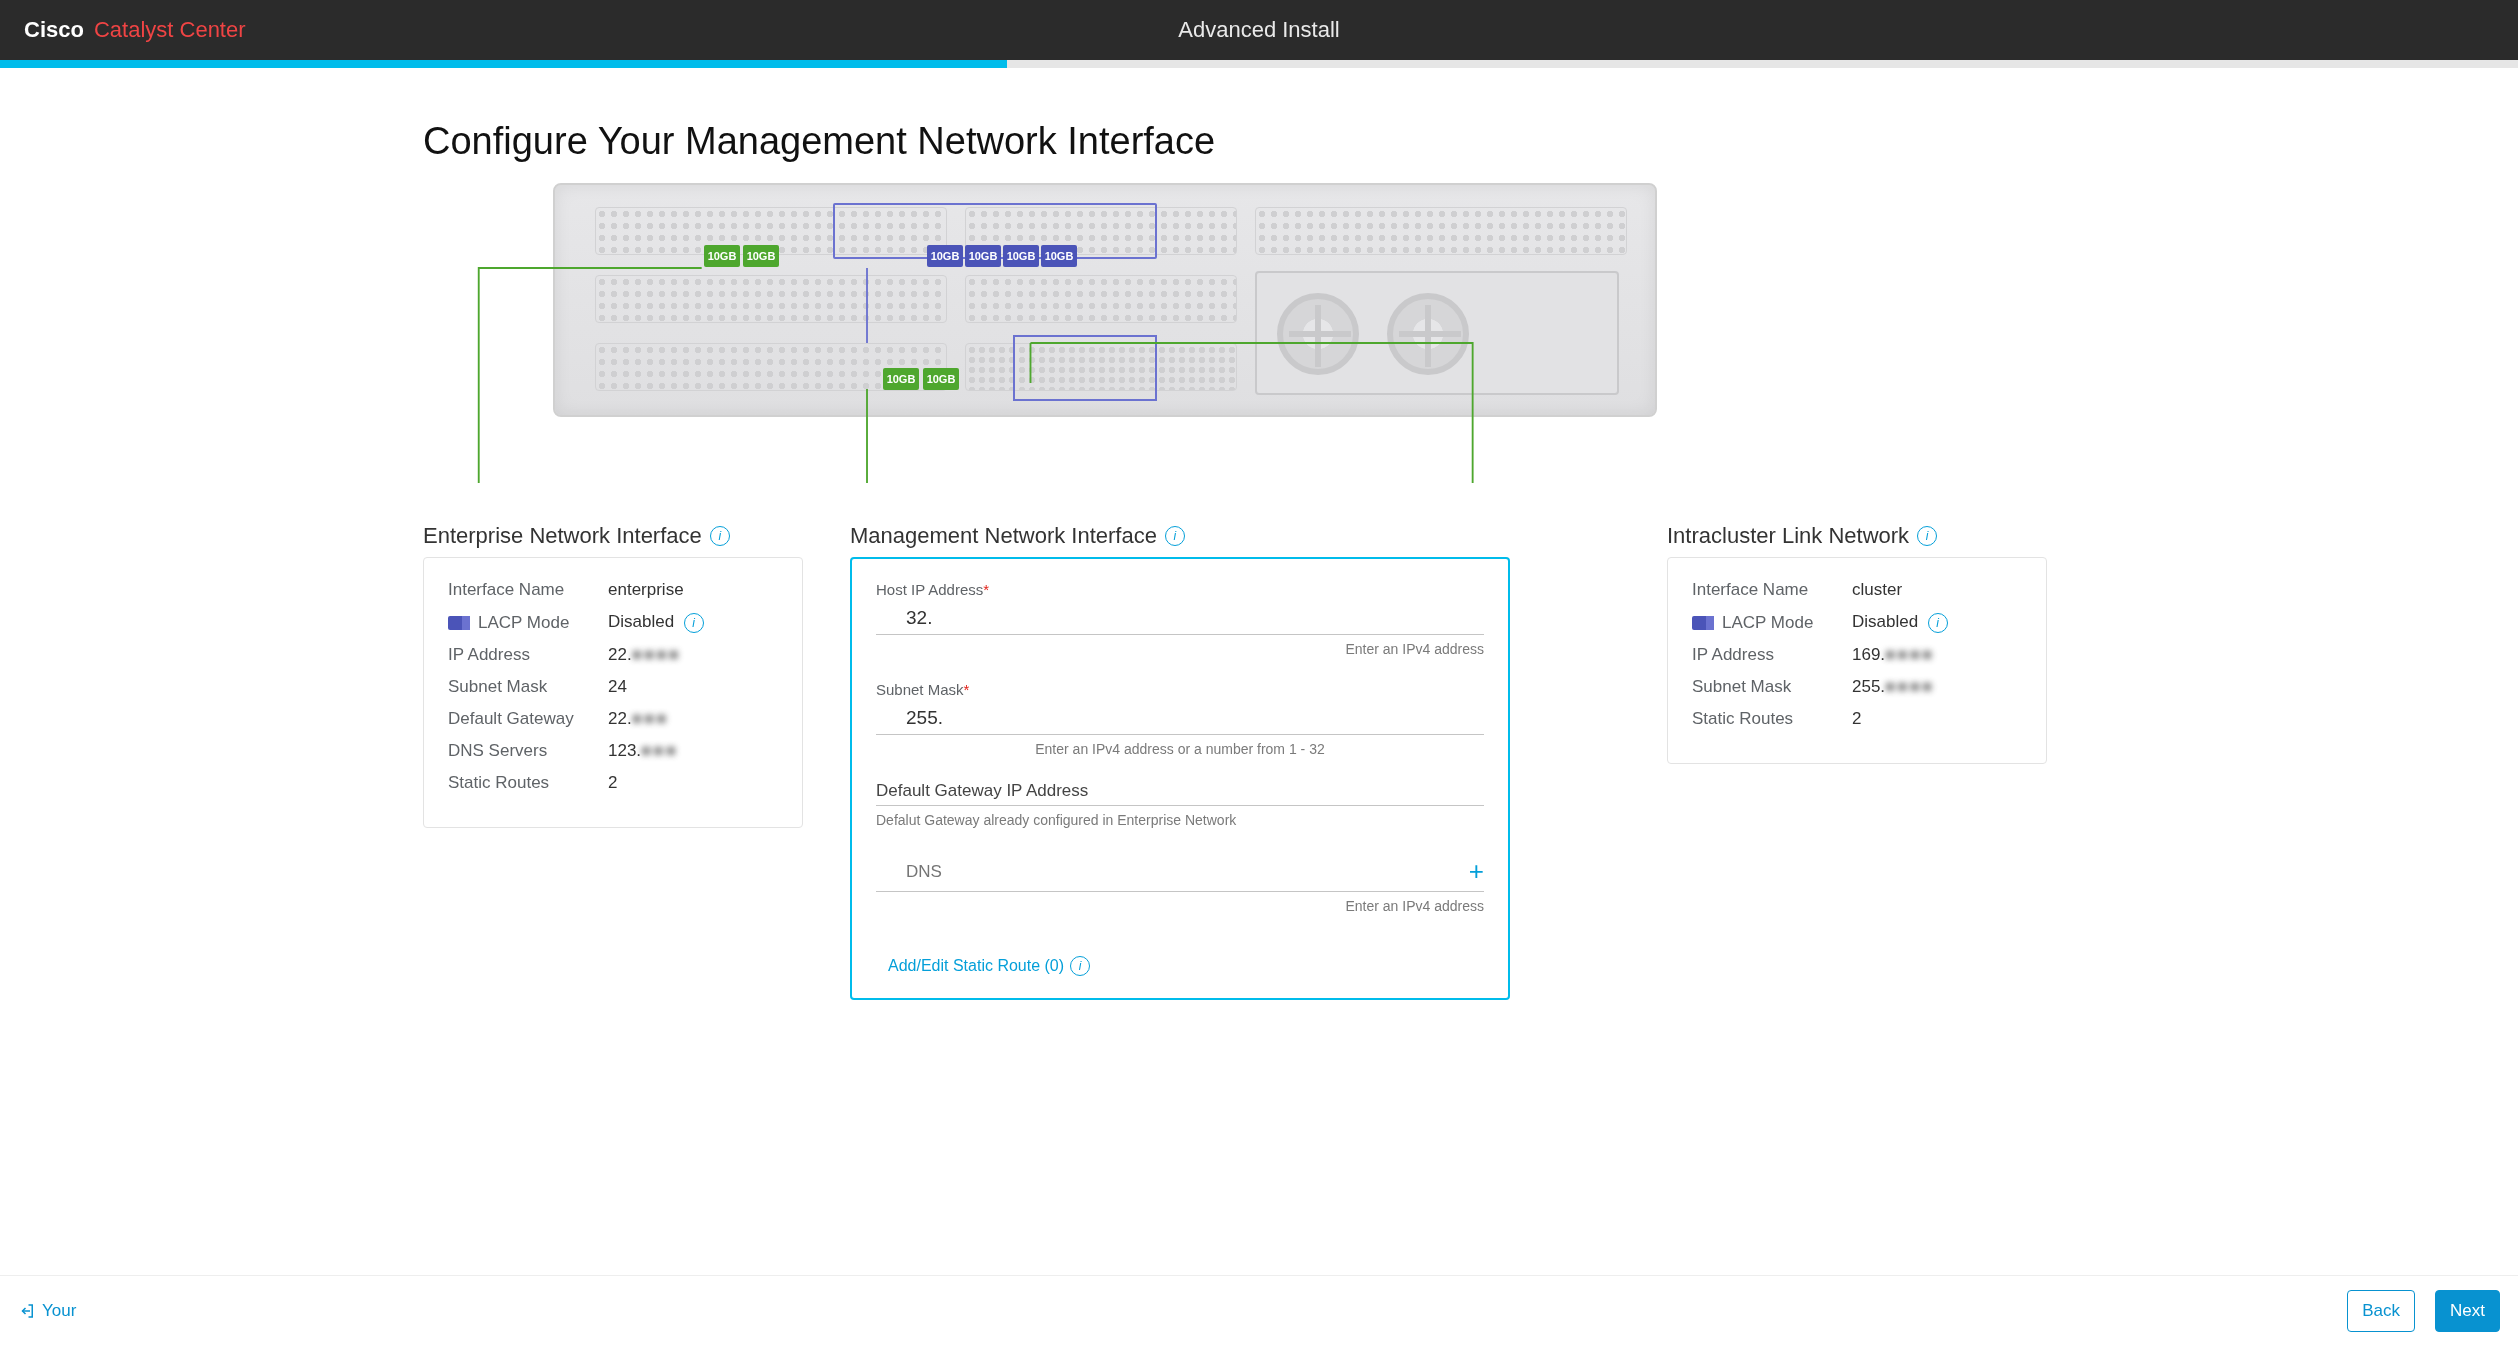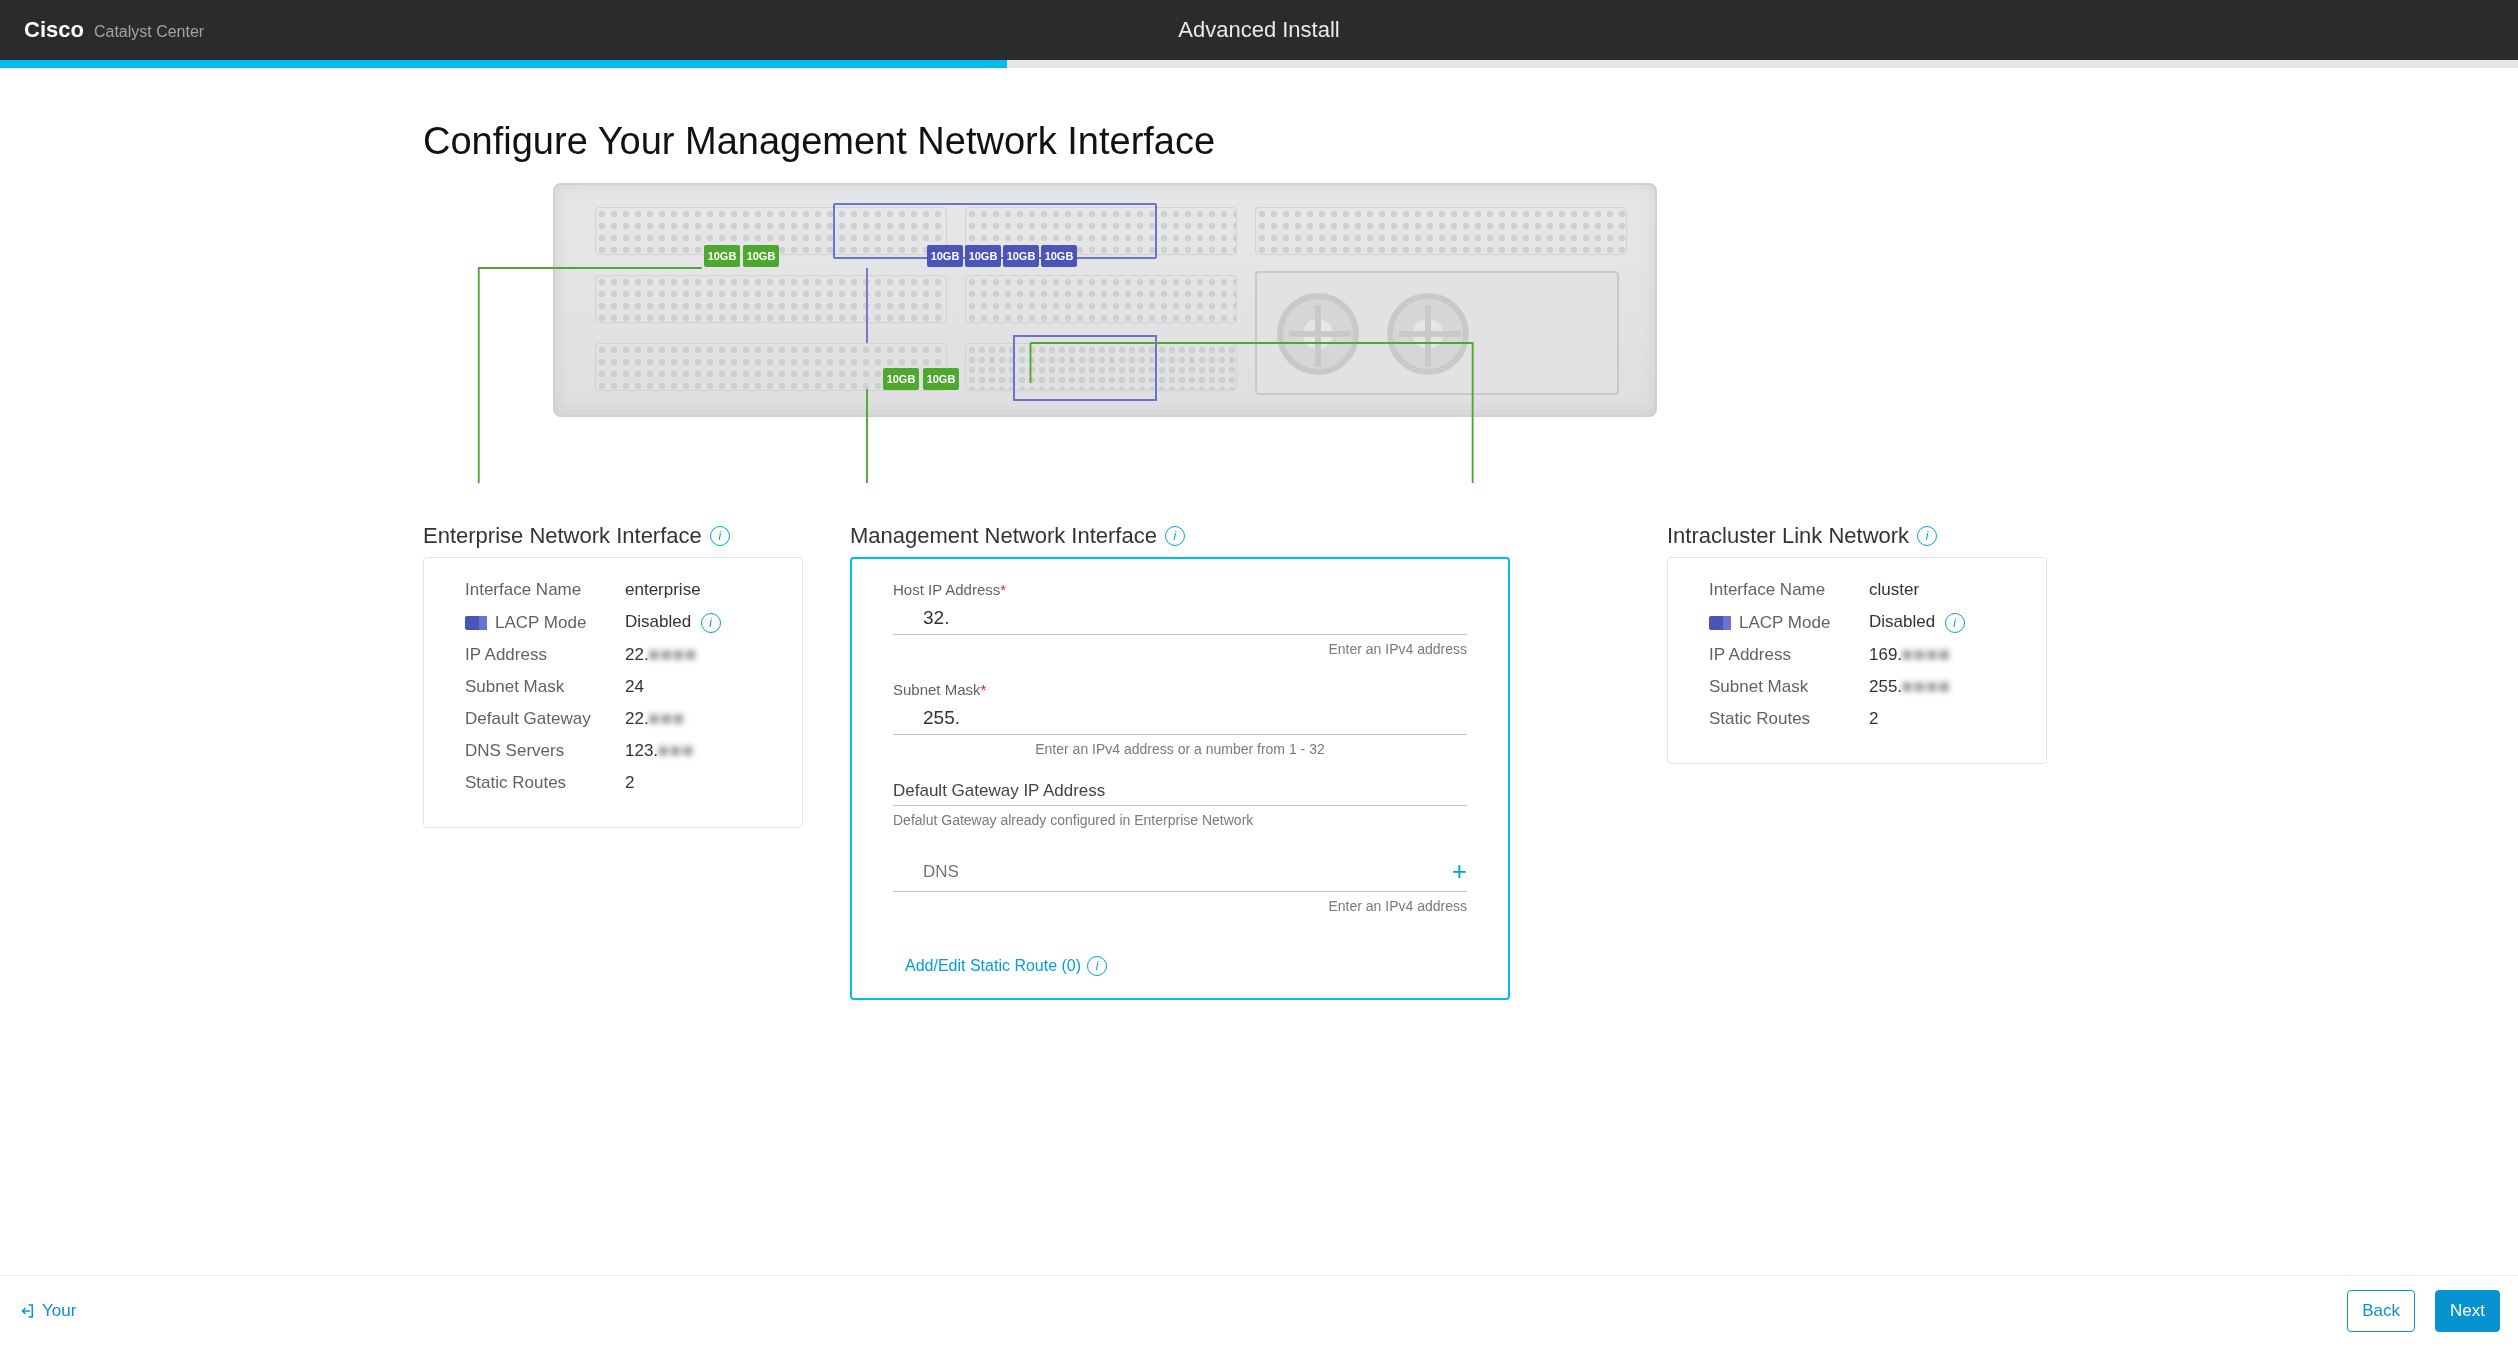--- a/index.html
+++ b/index.html
@@ -21,21 +21,21 @@
     --pill-blue:#4b54b8;
     --footer-text:#0892d0;
     --primary-btn:#0892d0;
   }
   html,body{margin:0;height:100%;font-family:Arial,Helvetica,sans-serif;color:var(--text);}
   body{background:var(--bg);display:flex;flex-direction:column;min-height:100vh;}
   
   .app-header{background:var(--hdr);color:var(--hdr-text);height:60px;display:flex;align-items:center;position:relative;}
   .brand{display:flex;align-items:baseline;gap:10px;padding-left:24px;}
   .brand .cisco{font-weight:700;font-size:22px;color:#fff;}
-  .brand .cat{font-size:16px;color:#a3a3a3;font-weight:300;}
+  .brand .cat{font-size:22px;color:#ef4444;font-weight:300;}
   .hdr-title{position:absolute;left:50%;transform:translateX(-50%);font-size:22px;color:#e9e9e9;}
   
   .progress{height:8px;background:#e6e6e6;width:100%;}
   .progress .fill{height:100%;width:40%;background:var(--accent);}
   
   .content{flex:1;display:flex;flex-direction:column;width:100%;max-width:1800px;margin:0 auto;}
   .page-title{font-size:38px;font-weight:400;color:#111;margin:52px 0 20px 64px;}
   
   .chassis-wrap{position:relative;height:300px;margin:0 64px 40px 64px;}
   .chassis{
@@ -83,21 +83,21 @@
   
   svg.conn{position:absolute;inset:0;width:100%;height:100%;pointer-events:none;}
 
   
   .cols{display:flex;gap:47px;margin-left:64px;}
   .col{width:380px;}
   .col.wide{width:660px;}
   .colR{width:380px;margin-left:110px;}
   .col-title{font-size:22px;color:#333;margin-bottom:8px;display:flex;align-items:center;gap:8px;}
   .info-ico{display:inline-flex;width:18px;height:18px;border:1.5px solid var(--link);border-radius:50%;color:var(--link);align-items:center;justify-content:center;font-size:12px;font-style:italic;}
-  .panel{border:1px solid var(--panel-border);border-radius:4px;padding:22px 41px;font-size:17px;color:#555;}
+  .panel{border:1px solid var(--panel-border);border-radius:4px;padding:22px 24px;font-size:17px;color:#555;}
   .panel.blue{border:2px solid var(--accent);}
   .row{display:flex;align-items:center;margin-bottom:12px;}
   .row .label{width:160px;color:#5f6367;}
   .row .val{color:#333;}
   .lacp-ico{display:inline-block;width:22px;height:14px;background:#4b54b8;border-radius:2px;margin-right:8px;vertical-align:middle;position:relative;}
   .lacp-ico::after{content:"";position:absolute;left:14px;top:0;width:8px;height:14px;background:#6b72d0;}
   .blur{filter:blur(3px);opacity:.6;letter-spacing:2px;}
   .route-link{color:var(--link);}
 
   

